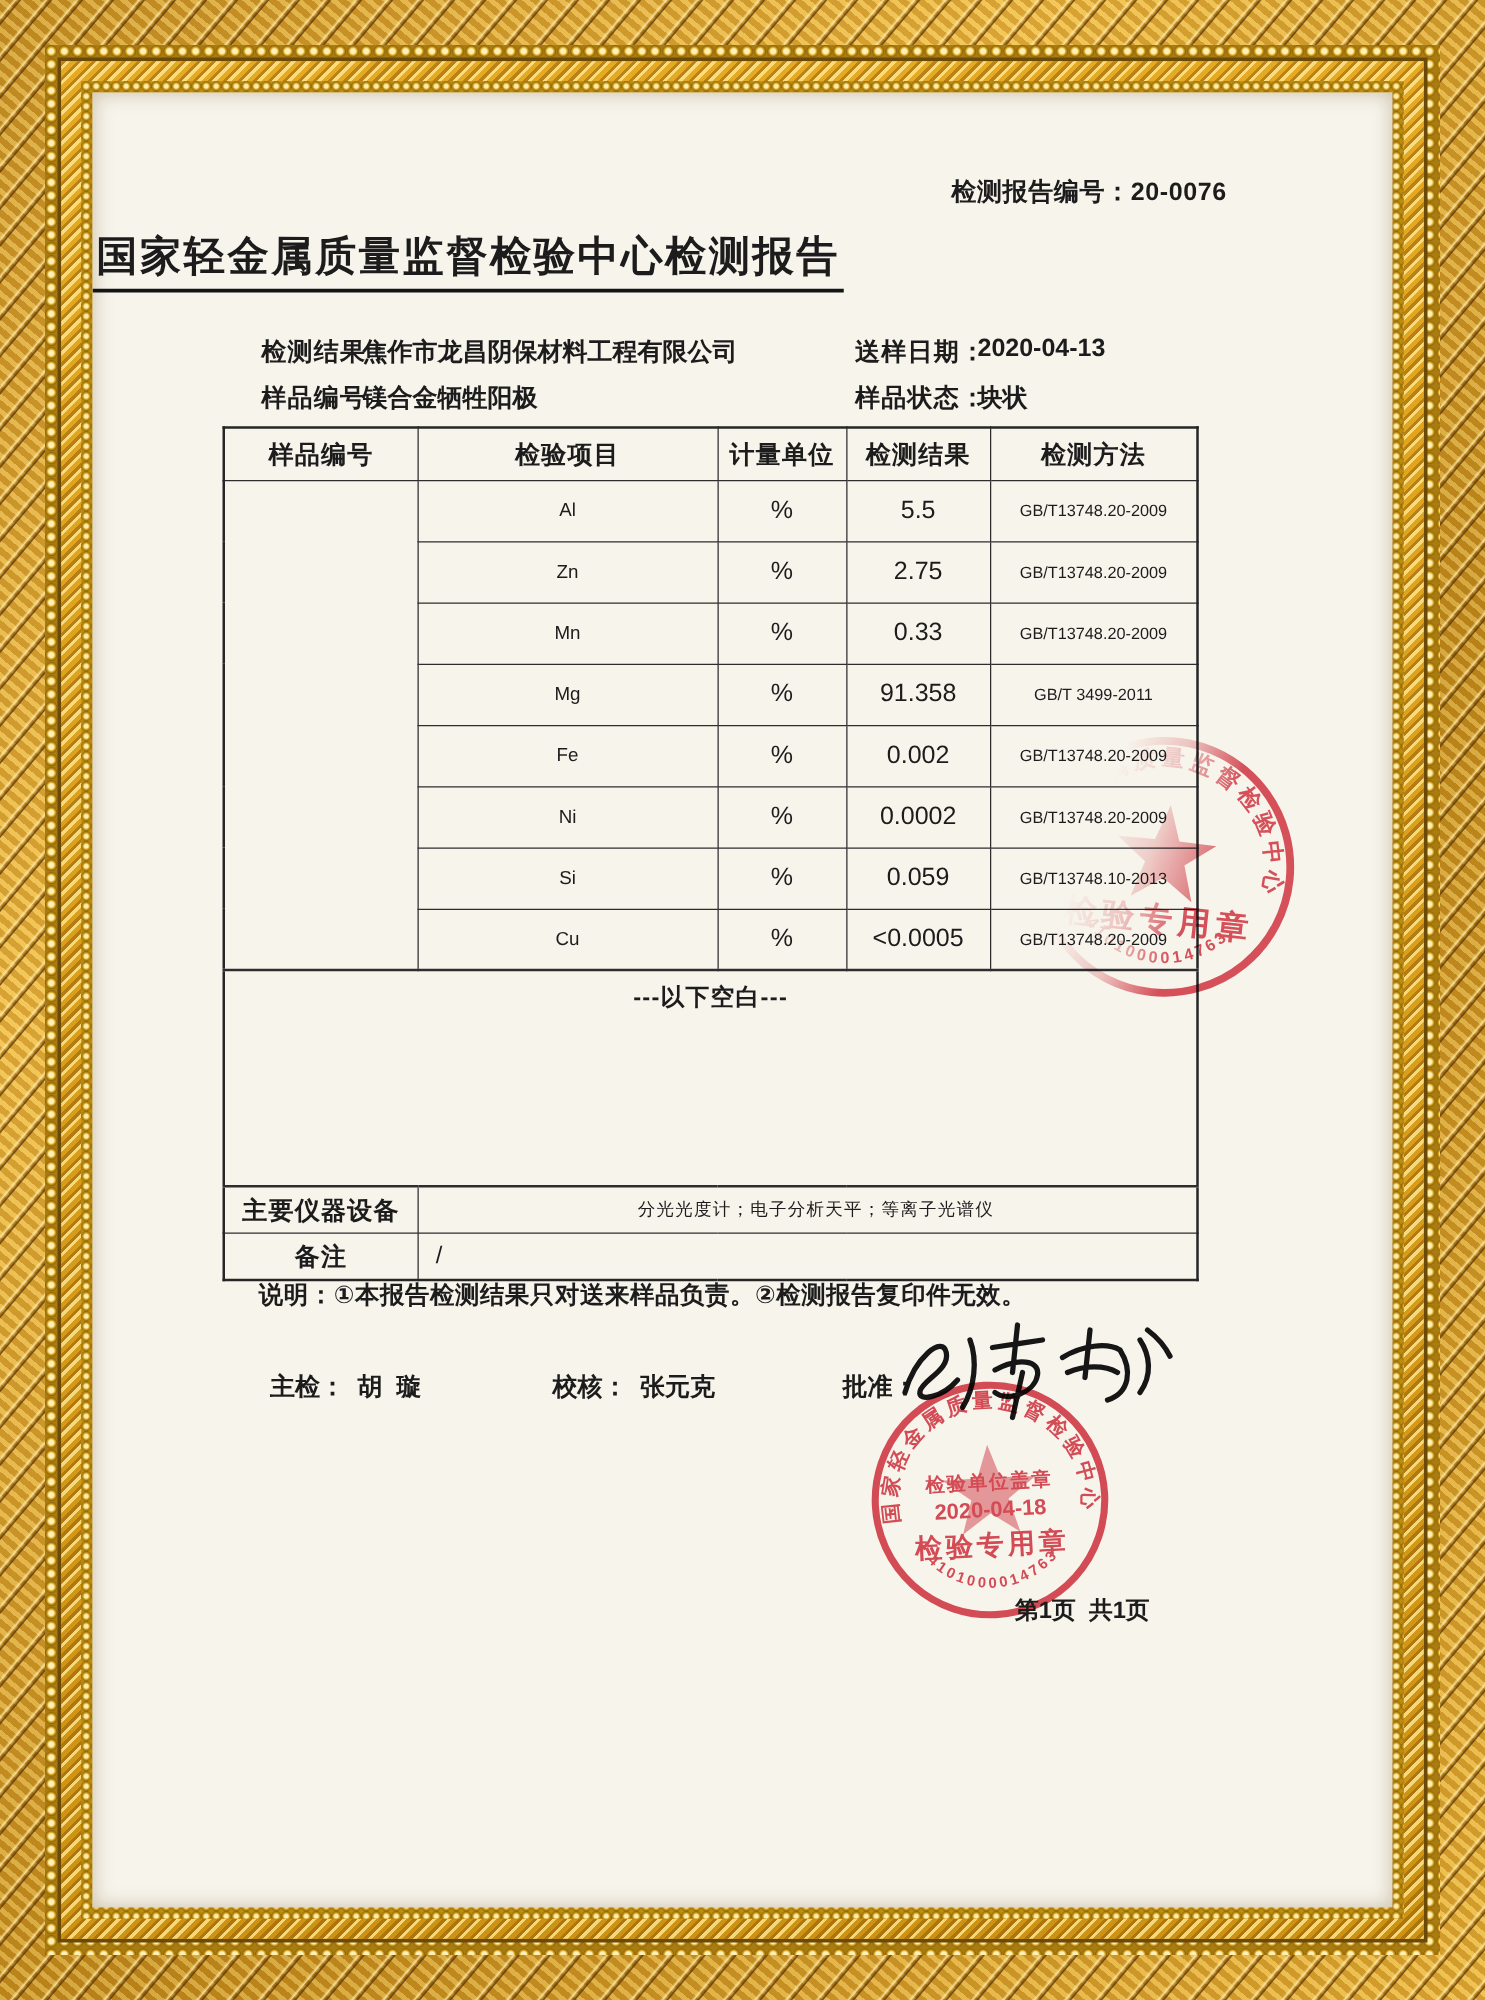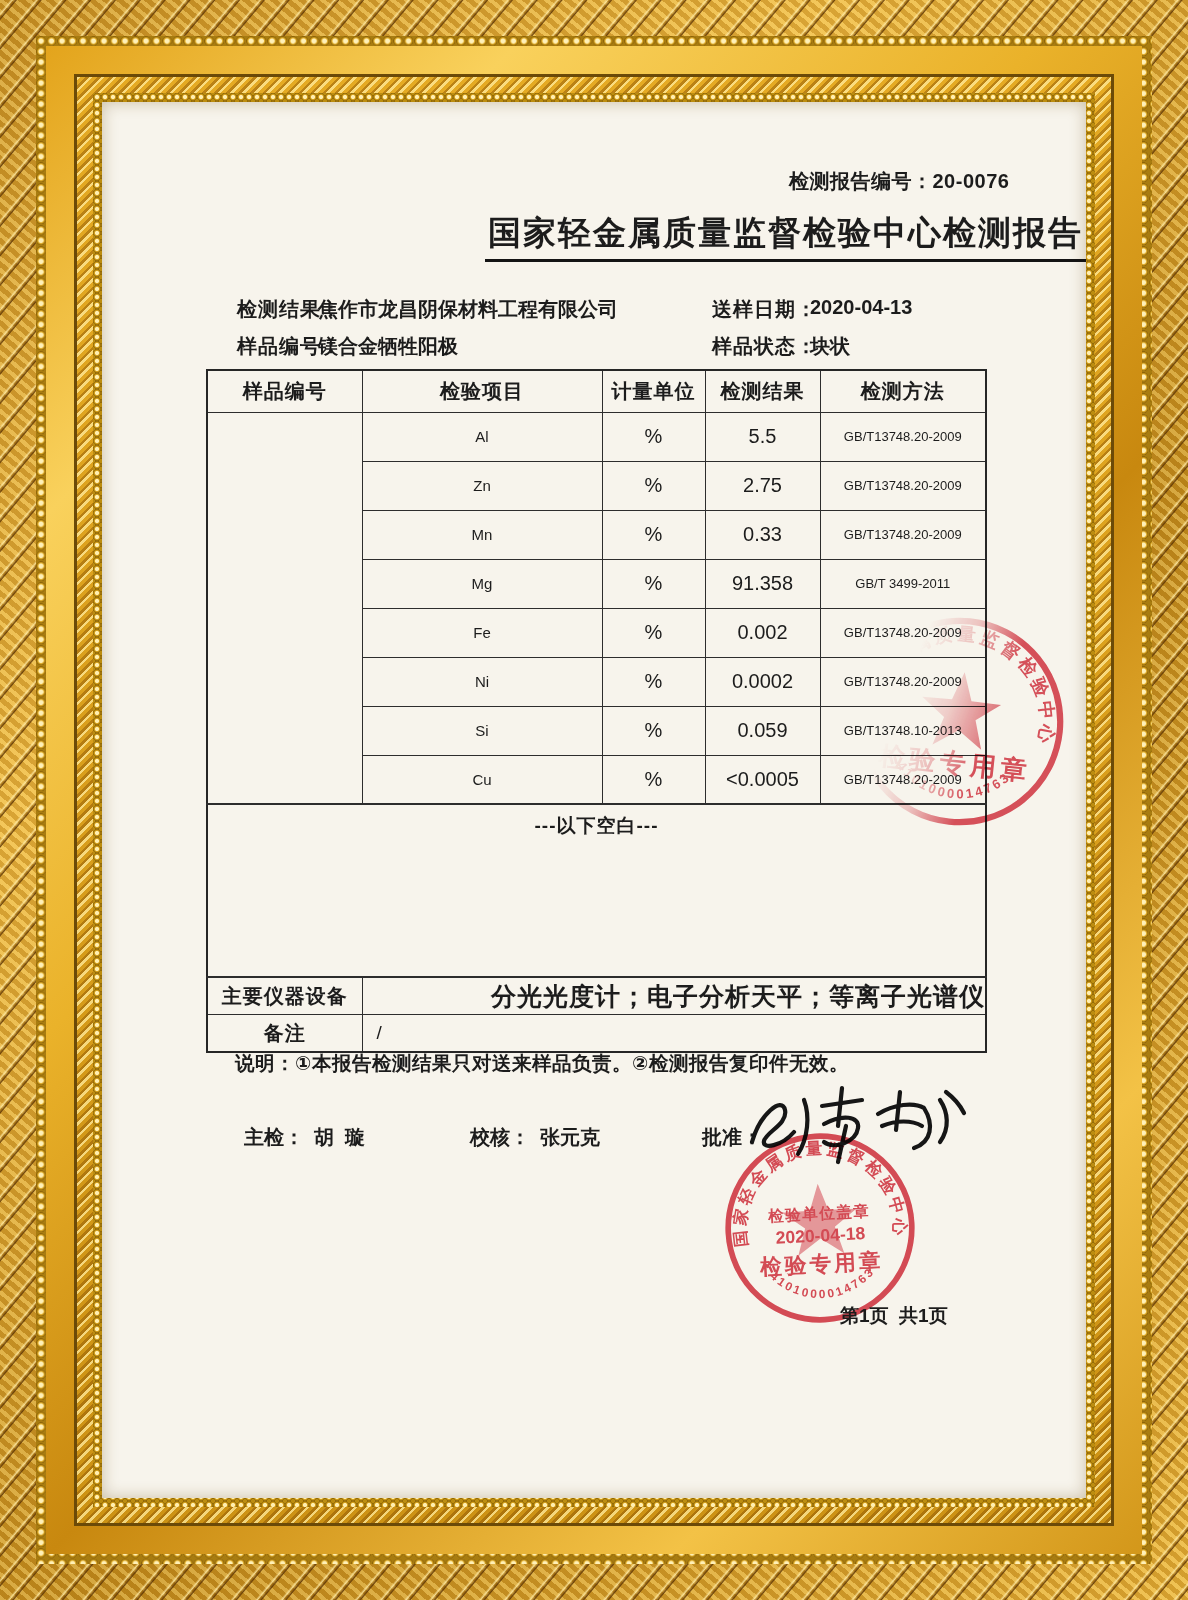--- a/index.html
+++ b/index.html
@@ -14,58 +14,58 @@
     background-color:#d3a22b;
     background-image:
       repeating-linear-gradient(-50deg, rgba(92,52,4,0) 0px, rgba(92,52,4,0) 6px, rgba(92,52,4,.85) 7px, rgba(92,52,4,.15) 9px, rgba(255,236,170,.8) 10px, rgba(255,236,170,0) 12px, rgba(92,52,4,0) 19px),
       repeating-linear-gradient(40deg, rgba(255,220,130,.35) 0 4px, rgba(160,100,10,.28) 4px 9px),
       linear-gradient(135deg,#c89428,#eebc45 30%,#c08c1e 60%,#e8b53c);
   }
   .f2{height:100%;box-sizing:border-box;padding:10px;
     background-color:#a87c10;
     background-image:radial-gradient(circle at 5px 5px,#fff0b8 0 2.2px,#e3ae24 3px,#8a6108 4.6px,rgba(138,97,8,0) 5px);
     background-size:10.5px 10.5px;}
-  .f3{height:100%;box-sizing:border-box;padding:28px;
+  .f3{height:100%;box-sizing:border-box;
     background:linear-gradient(135deg,#e3a41c 0%,#f9d15c 18%,#eab22a 38%,#c8880f 58%,#f3c246 82%,#d3971a 100%);}
   .f4{height:100%;box-sizing:border-box;padding:3px;background:#6b4a08;}
   .f5{height:100%;box-sizing:border-box;padding:16px;
     background-color:#d9a01e;
     background-image:
       repeating-linear-gradient(-45deg, rgba(255,232,150,.8) 0 2.5px, rgba(150,95,8,.55) 2.5px 5px, rgba(220,160,30,.2) 5px 8.5px),
       linear-gradient(180deg,#e7ad25,#c98f12);}
   .f6{height:100%;box-sizing:border-box;padding:9px;
     background-color:#bc8d10;
     background-image:radial-gradient(circle at 4px 4px,#ffeeb0 0 1.7px,#daa51e 2.4px,#926908 3.8px,rgba(146,105,8,0) 4.2px);
     background-size:8px 8px;}
   
   .paper{height:100%;position:relative;overflow:hidden;background:#f7f4ec;
     box-shadow:inset 0 0 16px rgba(110,80,20,.33);color:#1c1c1c;}
   .abs{position:absolute;}
   .report-no{top:66px;left:687px;font-size:20px;font-weight:600;letter-spacing:.5px;}
-  .title-wrap{top:109px;left:0;width:100%;text-align:right;}
+  .title-wrap{top:109px;left:0;width:100%;text-align:left;}
   .title{display:inline-block;font-size:33px;font-weight:bold;letter-spacing:2px;
     border-bottom:3px solid #141414;padding:0 3px 3px;}
   .lab{font-size:20px;font-weight:600;letter-spacing:1px;}
   .val{font-size:20px;font-weight:600;}
   
   .rtable{position:absolute;top:267px;left:104px;width:779px;border-collapse:collapse;
     table-layout:fixed;border:2.5px solid #262626;background:transparent;}
   .rtable th,.rtable td{border:1.4px solid #2d2d2d;text-align:center;vertical-align:middle;
     color:#1c1c1c;padding:0;overflow:hidden;}
   .rtable th{font-size:20px;font-weight:700;letter-spacing:1px;}
   .hdr-row{height:42px;}
   .data-row{height:49px;}
   .cell-item{font-size:15px;margin-left:30px;}
   .cell-unit{font-size:20px;}
   .cell-result{font-size:20px;}
   .cell-method{font-size:13px;}
   .blank-row td{height:163px;vertical-align:top;padding-top:8px;font-size:19px;
     letter-spacing:1px;border-top:2.2px solid #2d2d2d;font-weight:600;}
   .equip-row td{height:36px;border-top:2.2px solid #2d2d2d;}
-  .equip-row .eq-val{text-align:right;padding-left:14px;font-size:25px;font-weight:700;letter-spacing:1px;}
+  .equip-row .eq-val{text-align:center;padding-left:14px;font-size:14px;font-weight:400;letter-spacing:1px;}
   .remark-row td{height:36px;}
   .remark-row .rm-val{text-align:left;padding-left:14px;font-size:19px;}
   .eq-lab,.rm-lab{font-size:20px;font-weight:600;letter-spacing:1px;}
   .note-line{top:948px;left:133px;font-size:19.5px;font-weight:600;letter-spacing:.5px;}
   .signer{font-size:20px;font-weight:600;white-space:pre;}
   .page-indicator{left:738px;top:1201px;font-size:19px;font-weight:700;white-space:pre;z-index:6;}
   
   .sig-svg{left:636px;top:978px;width:232px;height:96px;z-index:4;}
   .stamp-big{left:620px;top:1028px;width:196px;height:196px;z-index:5;
     mix-blend-mode:multiply;opacity:.93;transform:rotate(-3deg);}

